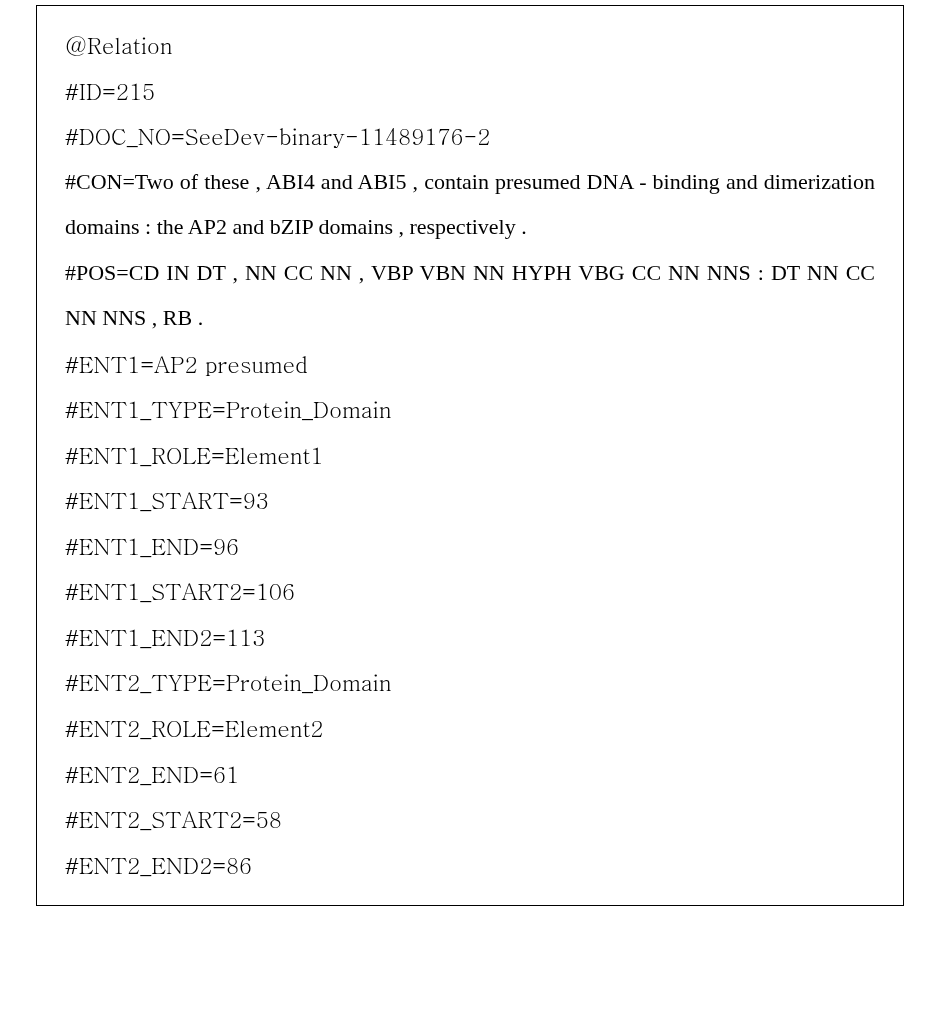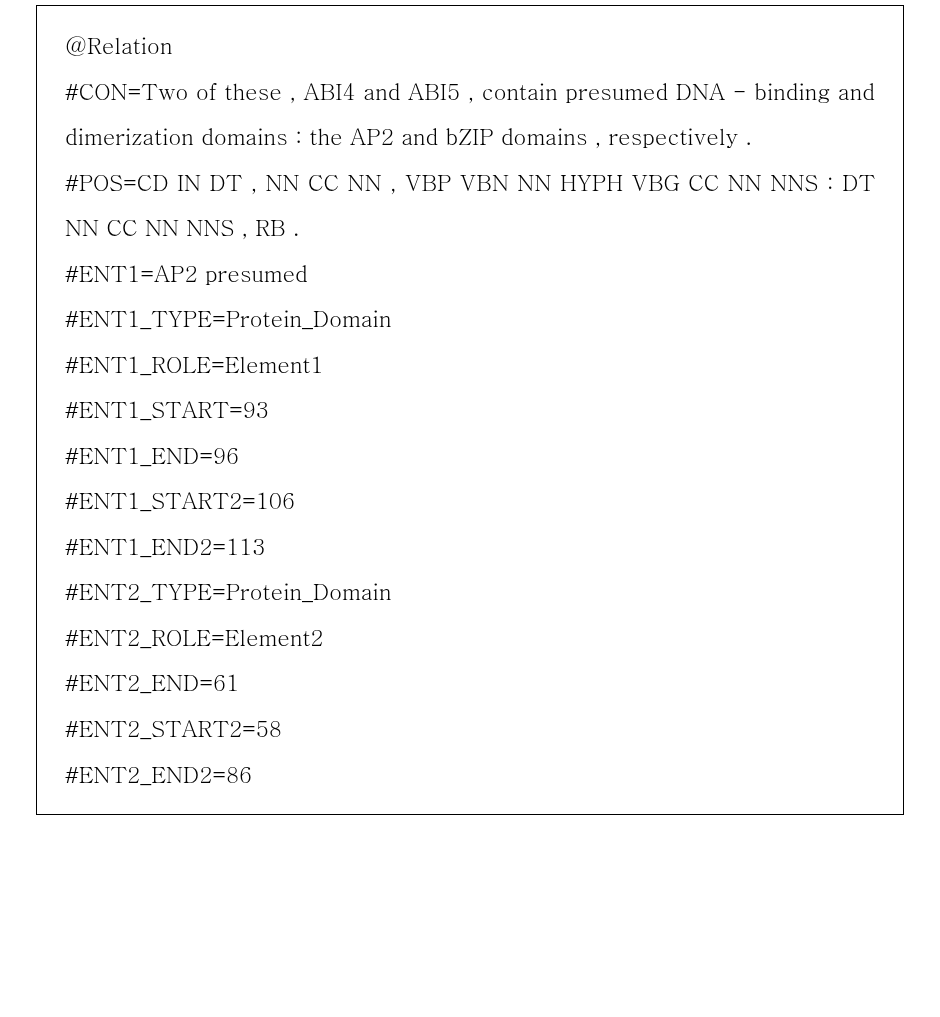--- a/index.html
+++ b/index.html
@@ -21,27 +21,30 @@
       line-height: 2.07;
       color: #000000;
     }
     .line {
       text-align: justify;
       word-spacing: normal;
     }
     .wrap {
       text-align: justify;
       text-justify: inter-word;
+      font-family: Liberation Serif, serif;
     }
   </style>
 </head>
 <body>
 
 <div class="container">
   <div class="line">@Relation</div>
+  <div class="line">#ID=215</div>
+  <div class="line">#DOC_NO=SeeDev-binary-11489176-2</div>
   <div class="line wrap">#CON=Two of these , ABI4 and ABI5 , contain presumed DNA - binding and dimerization domains : the AP2 and bZIP domains , respectively .</div>
   <div class="line wrap">#POS=CD IN DT , NN CC NN , VBP VBN NN HYPH VBG CC NN NNS : DT NN CC NN NNS , RB .</div>
   <div class="line">#ENT1=AP2 presumed</div>
   <div class="line">#ENT1_TYPE=Protein_Domain</div>
   <div class="line">#ENT1_ROLE=Element1</div>
   <div class="line">#ENT1_START=93</div>
   <div class="line">#ENT1_END=96</div>
   <div class="line">#ENT1_START2=106</div>
   <div class="line">#ENT1_END2=113</div>
   <div class="line">#ENT2_TYPE=Protein_Domain</div>

